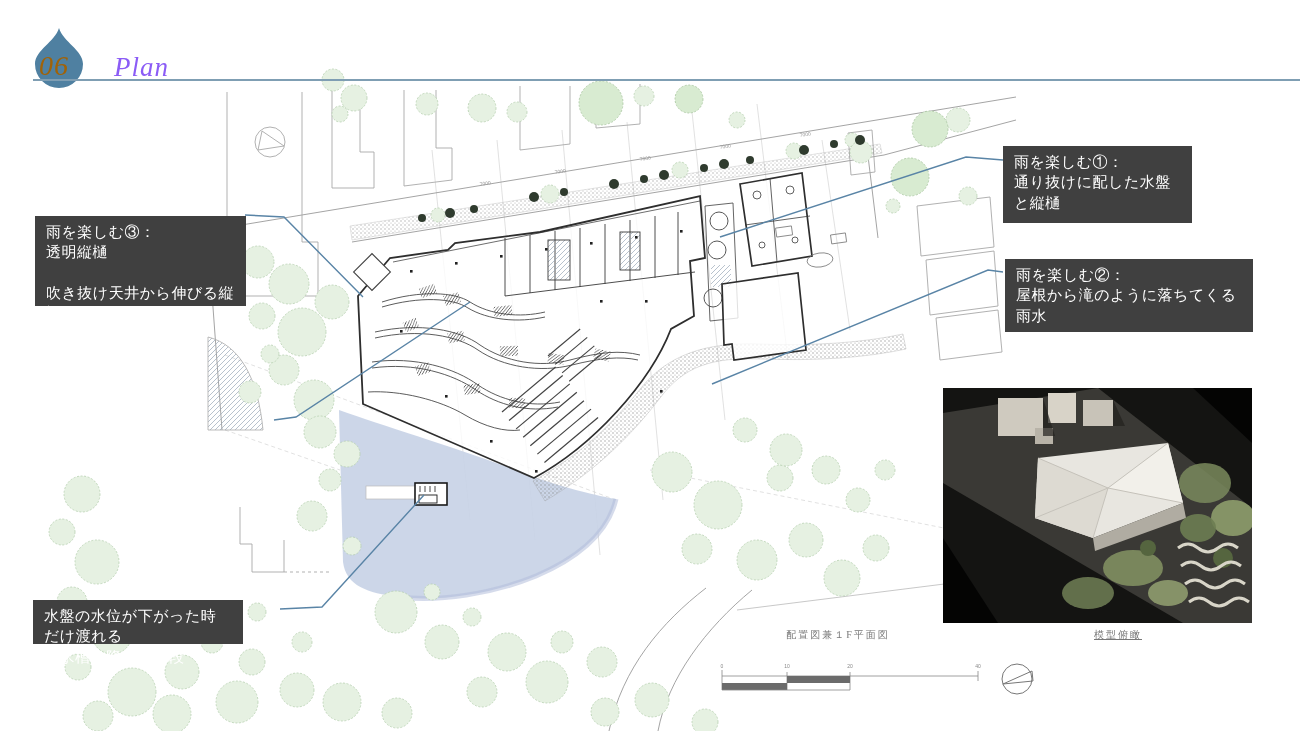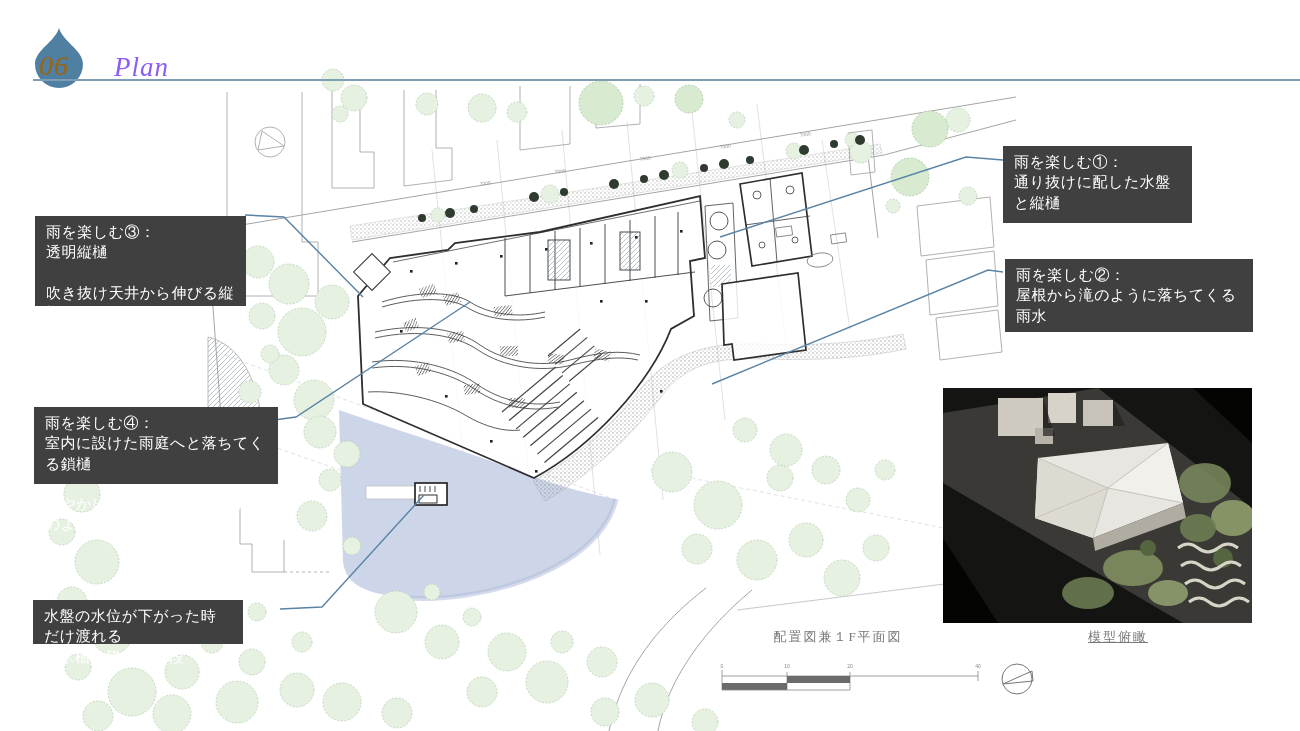--- a/index.html
+++ b/index.html
@@ -18,21 +18,21 @@
   #note1{left:1003px;top:146px;width:189px;height:77px;}
   #note2{left:1005px;top:259px;width:248px;height:73px;}
   #note3{left:35px;top:216px;width:211px;height:90px;}
   #note4{left:34px;top:407px;width:244px;height:77px;}
   #note5{left:33px;top:600px;width:210px;height:44px;}
   
   #plan-svg{position:absolute;left:0;top:0;width:1300px;height:731px;}
   
   #photo{position:absolute;left:943px;top:388px;width:309px;height:235px;background:#141412;}
   
-  .caption{position:absolute;font-size:13px;color:#787878;letter-spacing:2px;text-align:center;width:180px;}
+  .caption{position:absolute;font-size:10px;color:#787878;letter-spacing:2px;text-align:center;width:180px;}
   #cap-plan{left:748px;top:628px;}
   #cap-model{left:1028px;top:628px;text-decoration:underline;}
 </style>
 </head>
 <body>
 
 <div id="page">
 
   <svg id="plan-svg" viewBox="0 0 1300 731" xmlns="http://www.w3.org/2000/svg">
     <defs>
@@ -374,24 +374,20 @@
 水盤には水生植物も</div>
   <div id="note2" class="note">雨を楽しむ②：
 屋根から滝のように落ちてくる雨水
 
 ダイレクトに落ちてくる雨水は圧巻</div>
   <div id="note3" class="note">雨を楽しむ③：
 透明縦樋
 
 吹き抜け天井から伸びる縦樋は
 まるでオブジェのよう</div>
-  <div id="note4" class="note">雨を楽しむ④：
-室内に設けた雨庭へと落ちてくる鎖樋
-
-緩やかに空間を分けるカーテンのよう</div>
   <div id="note5" class="note">水盤の水位が下がった時だけ渡れる
 貯水槽へ降りる階段</div>
 
   <div id="photo">
     <svg width="309" height="235" viewBox="0 0 309 235" xmlns="http://www.w3.org/2000/svg">
       <rect width="309" height="235" fill="#141412"></rect>
       <polygon points="0,25 155,0 309,120 309,235 240,235 0,95" fill="#5a5852" opacity="0.55"></polygon>
       <g>
         <rect x="55" y="10" width="45" height="38" fill="#cfcabf"></rect>
         <rect x="105" y="5" width="28" height="30" fill="#d8d3c8"></rect>

